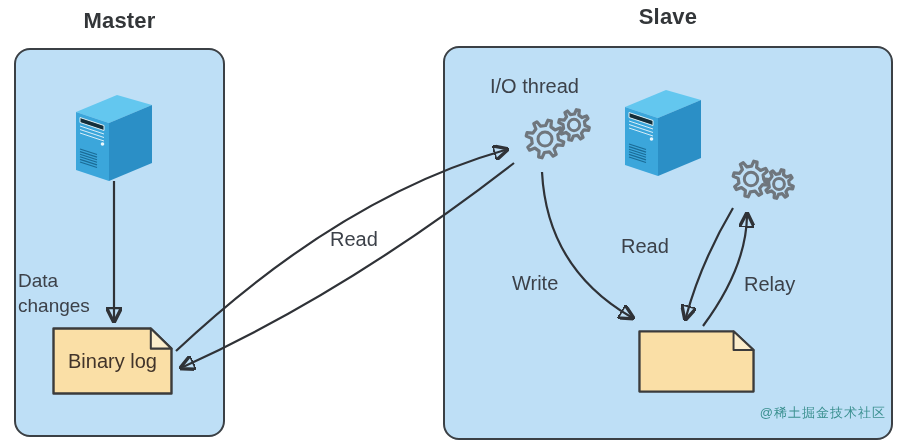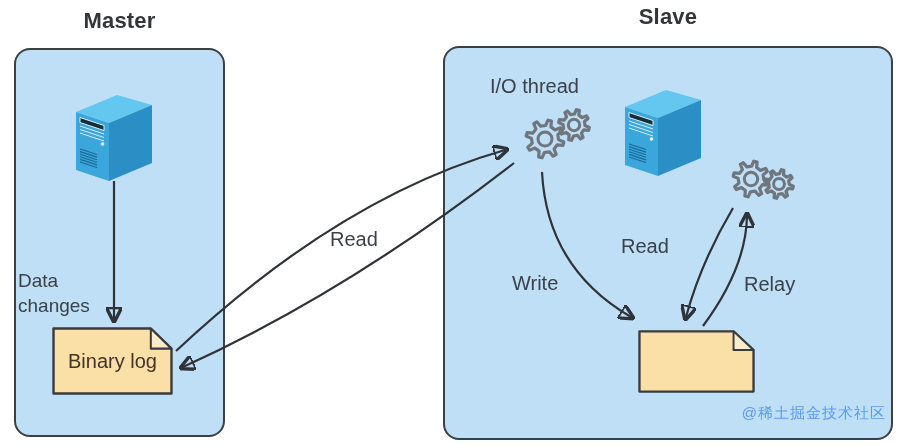--- a/index.html
+++ b/index.html
@@ -30,21 +30,21 @@
   .doc{position:absolute;display:flex;align-items:center;justify-content:center;text-align:center;}
   .doc-binary{left:52px;top:327px;width:121px;height:68px;}
   .doc-relay{left:638px;top:330px;width:117px;height:63px;}
   .doc svg{position:absolute;inset:0;width:100%;height:100%;}
   .doc .doc-label{position:relative;font-size:20px;color:#41342a;z-index:1;}
   .abs-svg{position:absolute;}
   .arrow-layer{position:absolute;left:0;top:0;width:907px;height:446px;pointer-events:none;}
   .arrow-layer path{fill:none;stroke:#2F3237;stroke-width:2.2px;}
   .watermark{
     position:absolute;left:690px;top:404px;width:196px;text-align:right;
-    font-size:15px;color:#3b82f6;opacity:.75;letter-spacing:1px;
+    font-size:13px;color:#0f766e;opacity:.75;letter-spacing:1px;
   }
 </style>
 </head>
 <body>
 
 <div class="canvas">
 
   <div class="box box-master"></div>
 
   <div class="box box-slave"></div>

